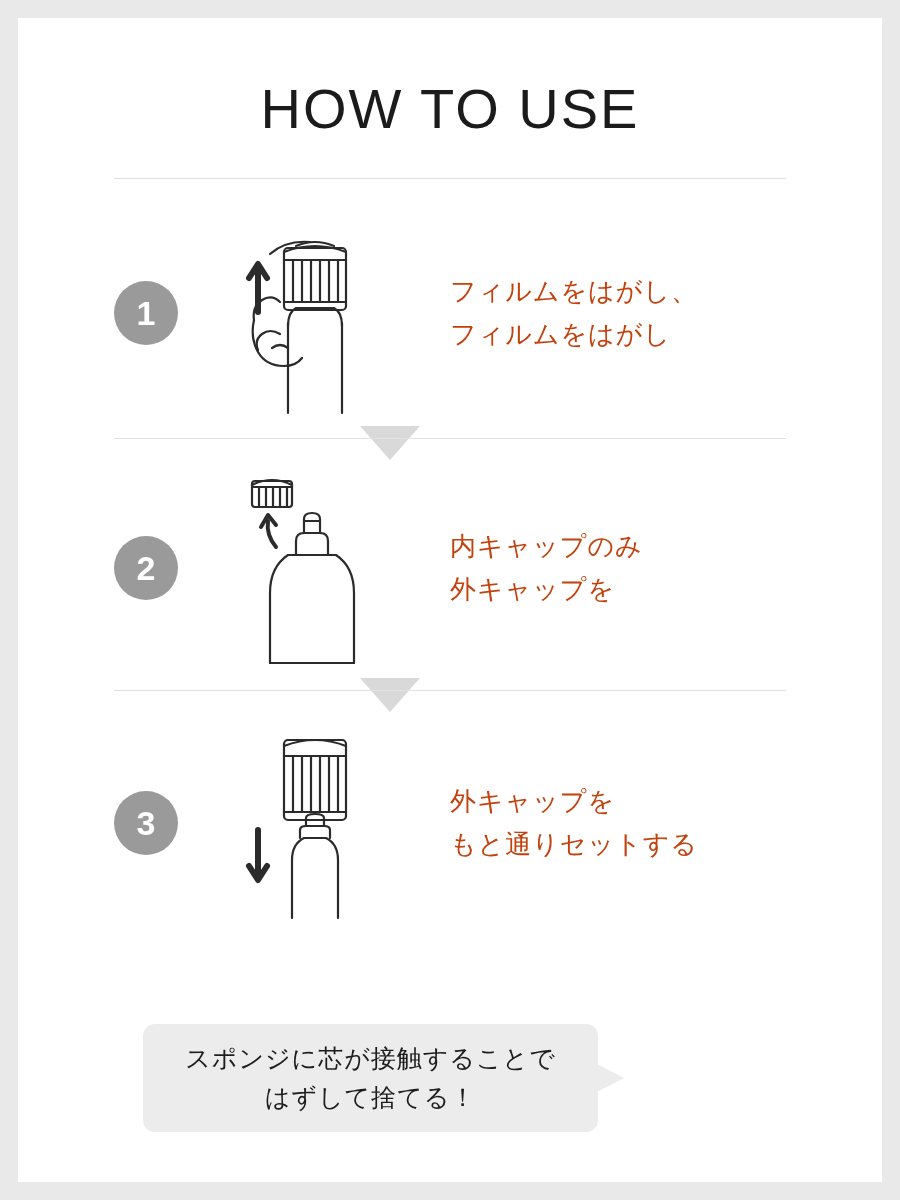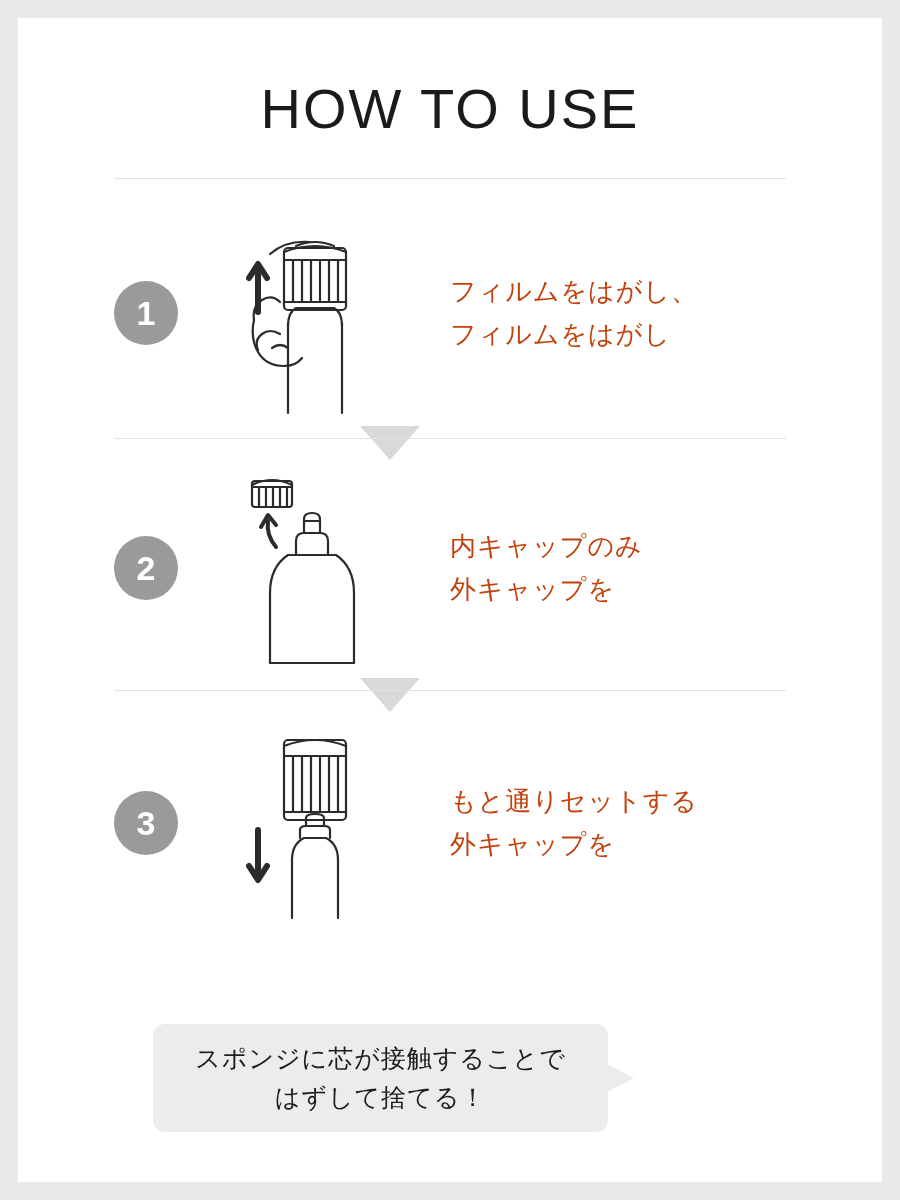--- a/index.html
+++ b/index.html
@@ -126,21 +126,20 @@
     left: 125px;
     top: 1006px;
     width: 455px;
     height: 108px;
     background: #ececec;
     border-radius: 12px;
     display: flex;
     align-items: center;
     justify-content: center;
     text-align: center;
-    margin-left: 10px;
   }
   .callout .txt {
     font-size: 25px;
     line-height: 1.55;
     color: #1d1d1d;
     letter-spacing: 1px;
   }
   .callout .txt .line { display: block; }
   .callout:after {
     content: "";
@@ -256,22 +255,22 @@
             <path d="M108 120 L108 112 Q108 108 114 108 L132 108 Q138 108 138 112 L138 120"></path>
             <path d="M114 108 L114 100 Q114 96 123 96 Q132 96 132 100 L132 108"></path>
             <path d="M100 200 L100 142 Q100 126 112 120 L134 120 Q146 126 146 142 L146 200"></path>
 
             <path d="M66 112 L66 156" stroke-width="6"></path>
             <path d="M57 148 L66 162 L75 148" stroke-width="6"></path>
           </g>
         </svg>
       </div>
       <div class="caption">
+        <span class="line">外キャップを</span>
         <span class="line">もと通りセットする</span>
-        <span class="line">外キャップを</span>
       </div>
     </div>
 
     <div class="callout">
       <div class="txt">
         <span class="line">スポンジに芯が接触することで</span>
         <span class="line">はずして捨てる！</span>
       </div>
     </div>
 

